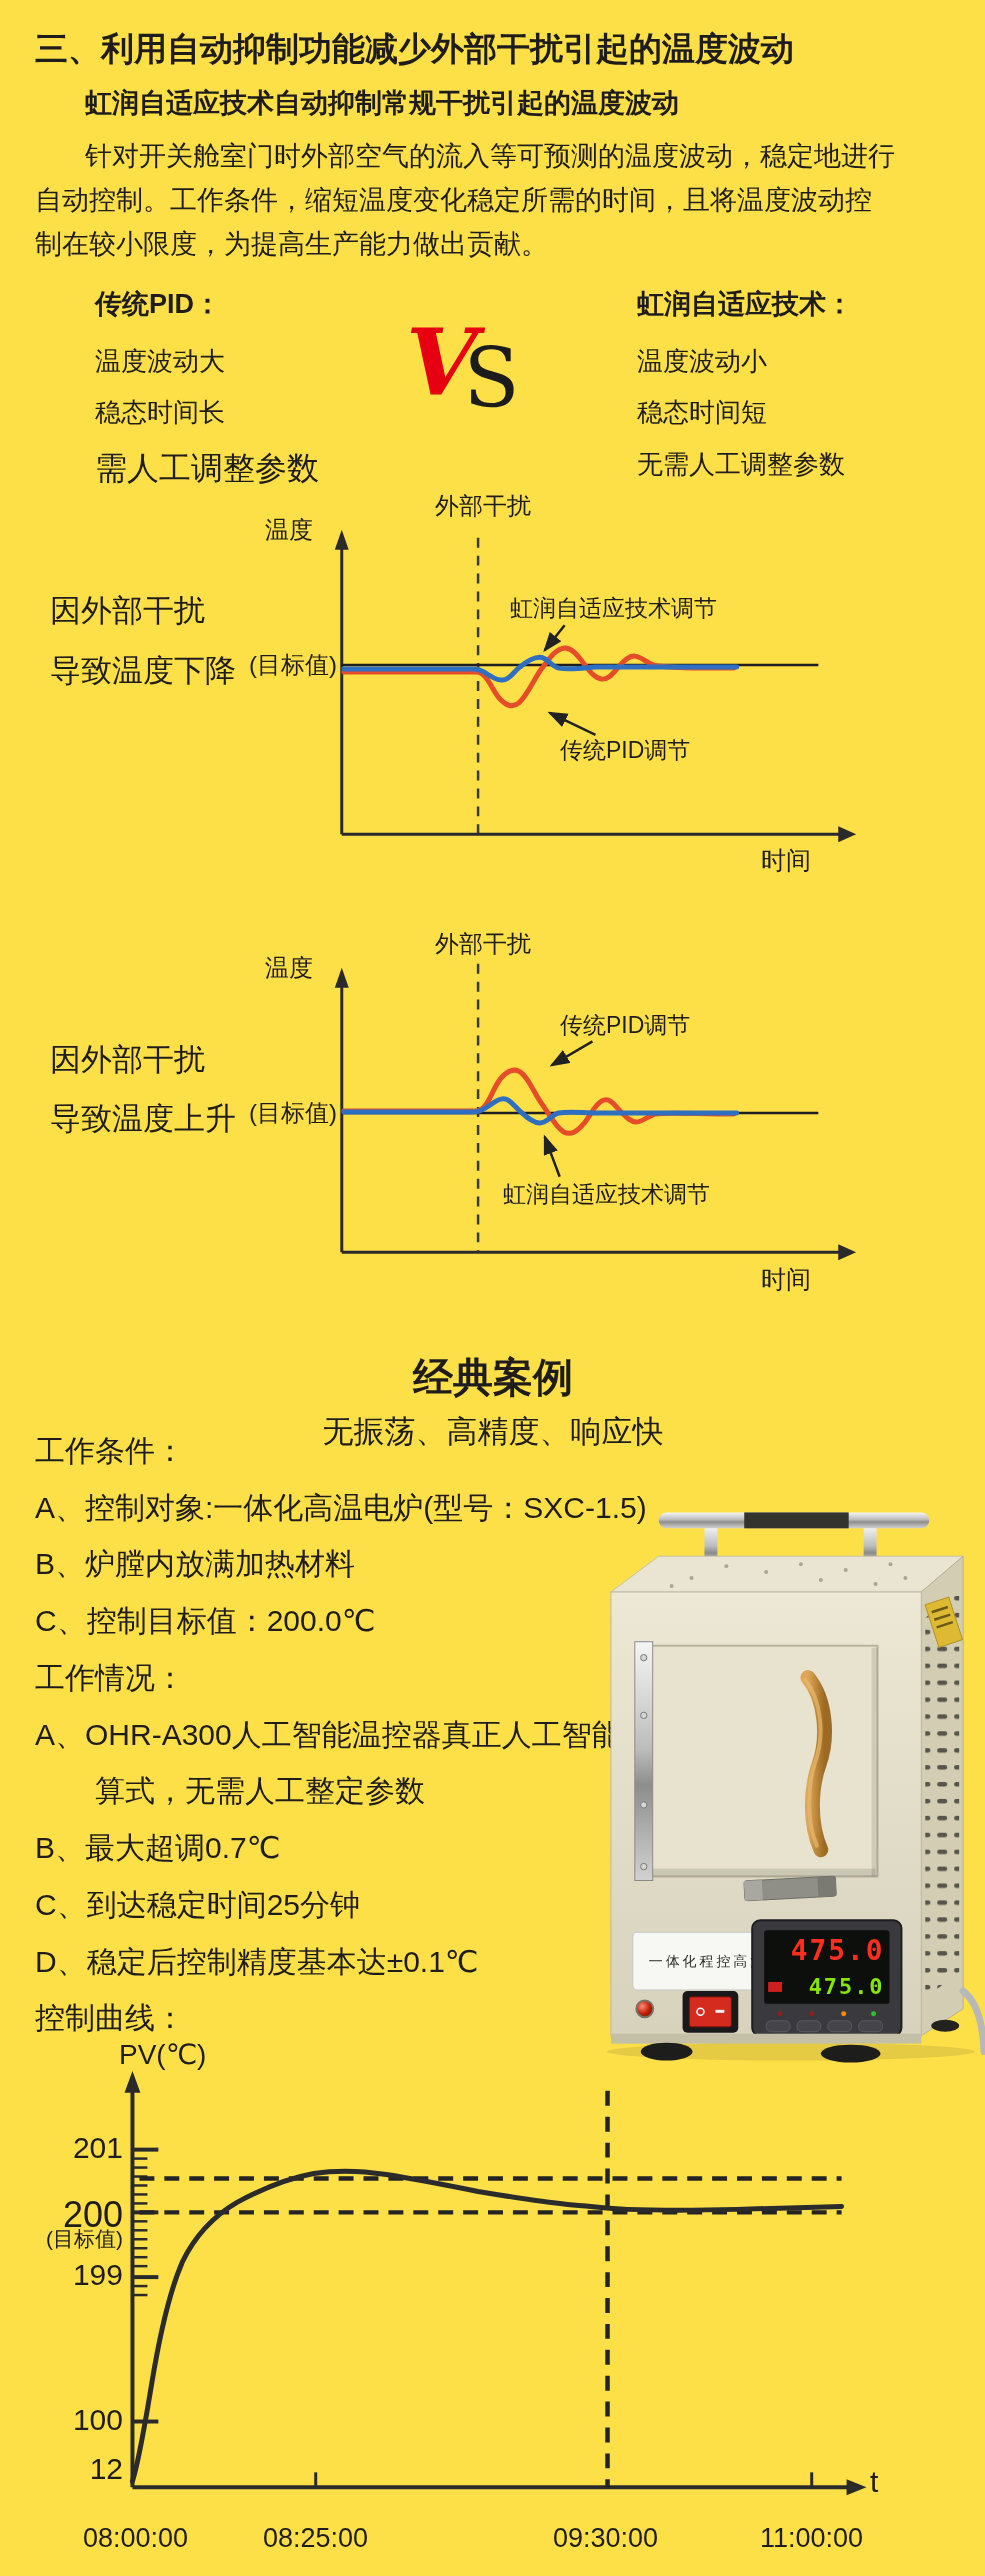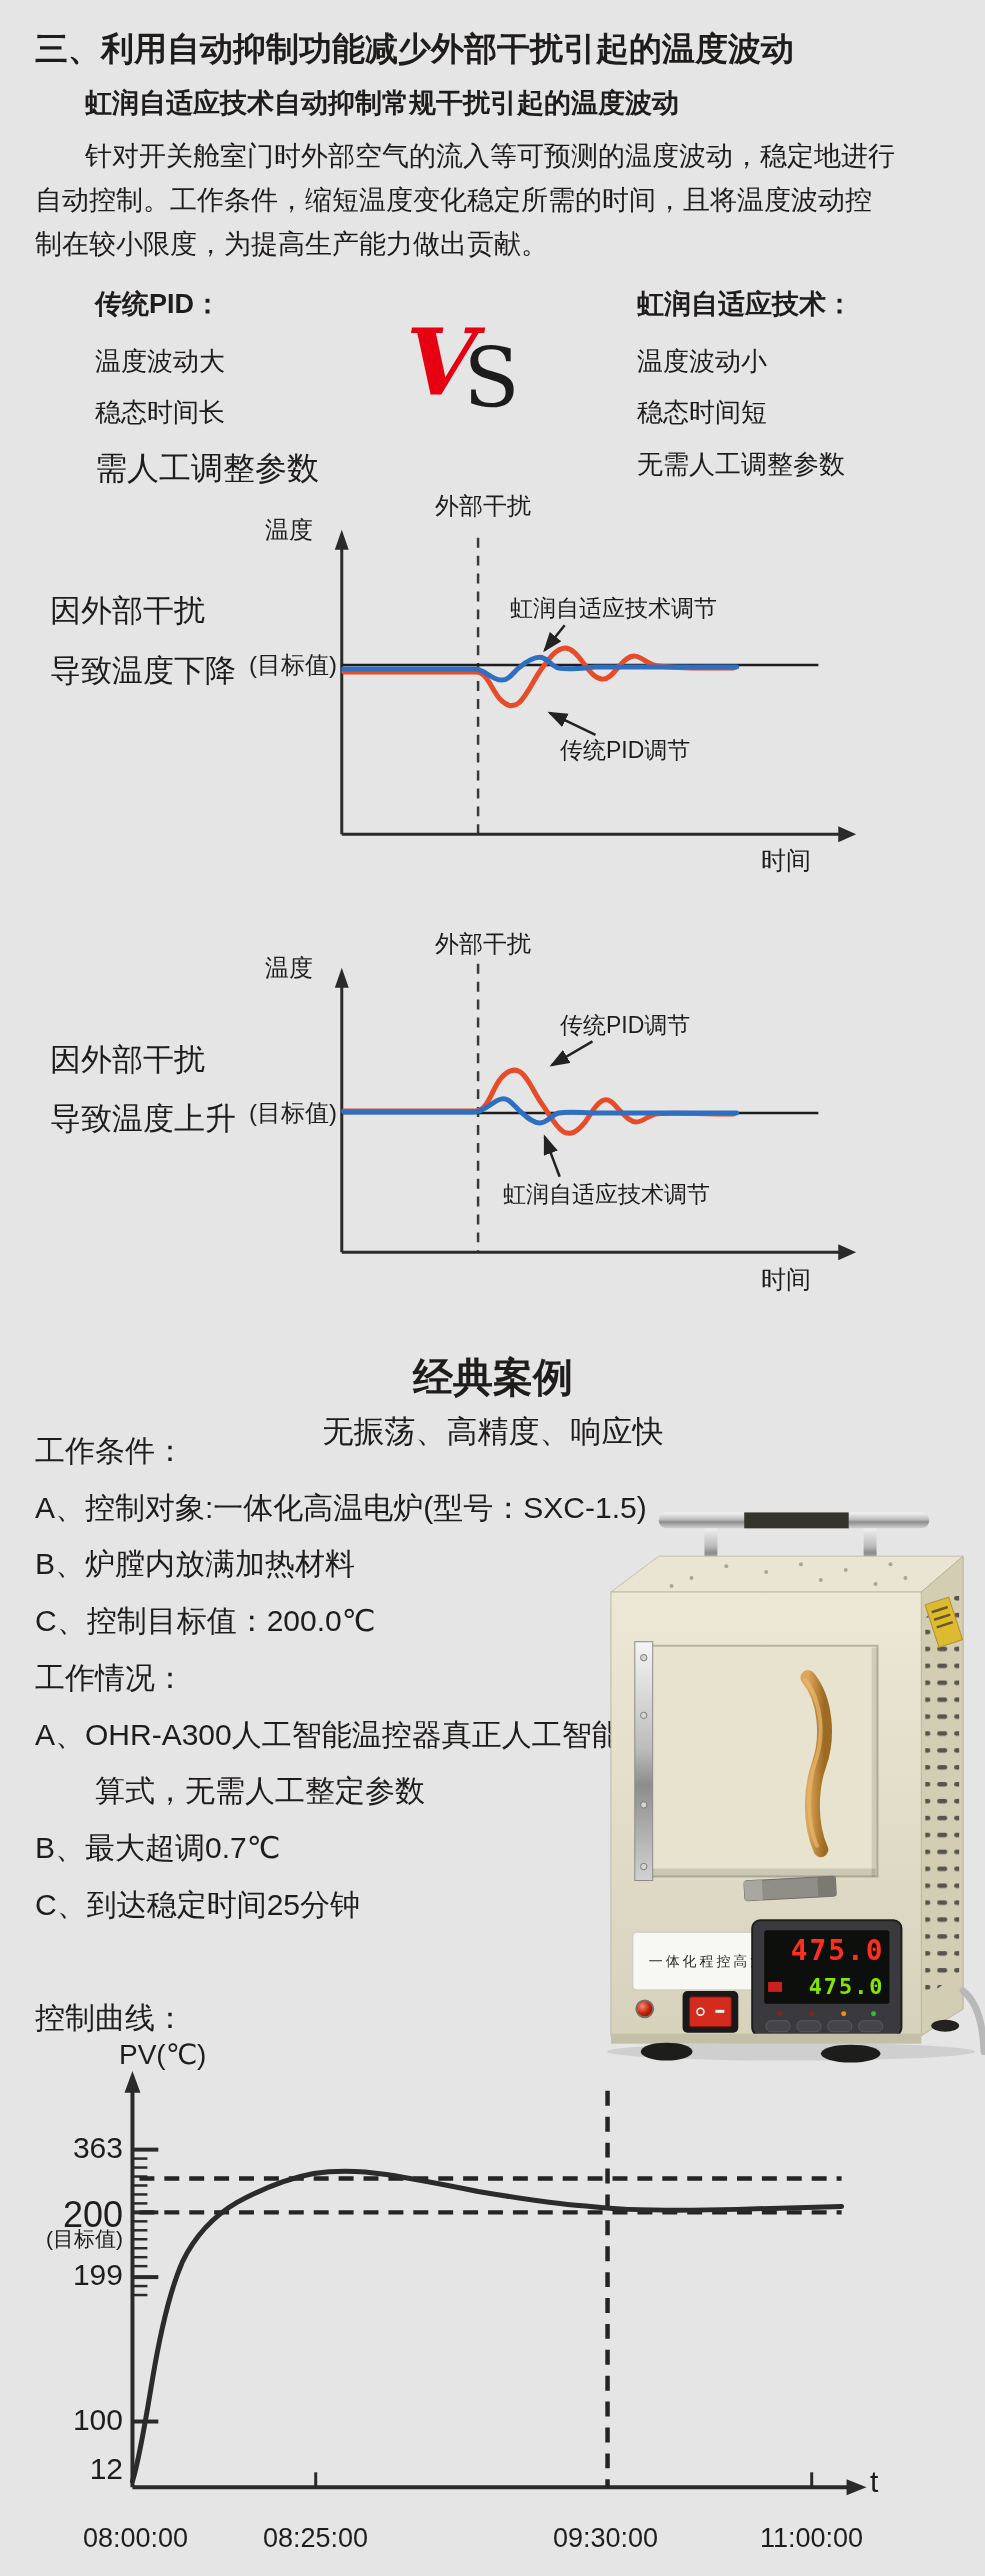--- a/index.html
+++ b/index.html
@@ -1,19 +1,19 @@
 <!DOCTYPE html>
 <html><head>
 <meta charset="utf-8">
 <style>
   html,body{margin:0;padding:0;}
   body{background:#b7b0b0;}
   .canvas{
     position:relative;width:986px;height:2576px;margin:0 auto;
-    background:#e5e5e5;overflow:hidden;
+    background:#fde047;overflow:hidden;
     font-family:"Liberation Sans","DejaVu Sans",sans-serif;color:#1f1c1c;
   }
   .t{position:absolute;white-space:nowrap;line-height:1.15;}
   .b{font-weight:bold;}
   .ctr{left:0;width:986px;text-align:center;margin-top:28px;}
   .rt{text-align:right;}
   svg{position:absolute;display:block;}
   .vs-v{font-family:"DejaVu Serif","Liberation Serif",serif;font-style:italic;font-weight:bold;
         font-size:92px;color:#e60012;}
   .vs-s{font-family:"DejaVu Serif","Liberation Serif",serif;font-size:82px;color:#1c1c1c;
@@ -118,20 +118,21 @@
 
   <div class="t" style="left:35px;top:1434px;font-size:30px">工作条件：</div>
   <div class="t" style="left:35px;top:1491px;font-size:30px">A、控制对象:一体化高温电炉(型号：SXC-1.5)</div>
   <div class="t" style="left:35px;top:1547px;font-size:30px">B、炉膛内放满加热材料</div>
   <div class="t" style="left:35px;top:1604px;font-size:30px">C、控制目标值：200.0℃</div>
   <div class="t" style="left:35px;top:1661px;font-size:30px">工作情况：</div>
   <div class="t" style="left:35px;top:1718px;font-size:30px">A、OHR-A300人工智能温控器真正人工智能</div>
   <div class="t" style="left:95px;top:1774px;font-size:30px">算式，无需人工整定参数</div>
   <div class="t" style="left:35px;top:1831px;font-size:30px">B、最大超调0.7℃</div>
   <div class="t" style="left:35px;top:1888px;font-size:30px">C、到达稳定时间25分钟</div>
+  <div class="t" style="left:35px;top:1945px;font-size:30px">D、稳定后控制精度基本达±0.1℃</div>
   <div class="t" style="left:35px;top:2001px;font-size:30px">控制曲线：</div>
 
   <svg style="left:597px;top:1506px" width="388" height="558" viewBox="0 0 390 560">
     <defs>
       <linearGradient id="chrome" x1="0" y1="0" x2="0" y2="1">
         <stop offset="0" stop-color="#f5f5f5"></stop>
           <stop offset="0.45" stop-color="#bcbcbc"></stop>
         <stop offset="0.6" stop-color="#8d8d8d"></stop>
           <stop offset="1" stop-color="#d2d2d2"></stop>
       </linearGradient>
@@ -280,21 +281,21 @@
     <line x1="140" y1="148" x2="845" y2="148" stroke="#242424" stroke-width="4.5" stroke-dasharray="15,10"></line>
     <line x1="140" y1="182" x2="845" y2="182" stroke="#242424" stroke-width="4.5" stroke-dasharray="15,10"></line>
     <line x1="610" y1="60" x2="610" y2="458" stroke="#242424" stroke-width="4.5" stroke-dasharray="15,11"></line>
 
     <path d="M133,452 C140,430 146,392 153,350 C160,308 170,262 183,232 C196,205 214,186 238,172
              C262,159 288,148 315,143 C340,139 362,140 388,144 C420,149 450,155 480,161
              C510,166 540,171 570,174 C595,176 610,178 630,179 C660,180 700,180 740,179
              C775,178 810,177 845,176" fill="none" stroke="#2b2b2b" stroke-width="5" stroke-linecap="round"></path>
   </svg>
   <div class="t" style="left:119px;top:2039px;font-size:28px">PV(℃)</div>
-  <div class="t rt" style="left:43px;top:2131px;width:80px;font-size:30px">363</div>
+  <div class="t rt" style="left:43px;top:2131px;width:80px;font-size:30px">201</div>
   <div class="t rt" style="left:43px;top:2194px;width:80px;font-size:36px">200</div>
   <div class="t rt" style="left:23px;top:2227px;width:100px;font-size:21px">(目标值)</div>
   <div class="t rt" style="left:43px;top:2258px;width:80px;font-size:30px">199</div>
   <div class="t rt" style="left:43px;top:2403px;width:80px;font-size:30px">100</div>
   <div class="t rt" style="left:43px;top:2452px;width:80px;font-size:30px">12</div>
   <div class="t" style="left:870px;top:2465px;font-size:30px">t</div>
   <div class="t ctr" style="left:76px;top:2495px;width:119px;font-size:27px">08:00:00</div>
   <div class="t ctr" style="left:256px;top:2495px;width:119px;font-size:27px">08:25:00</div>
   <div class="t ctr" style="left:546px;top:2495px;width:119px;font-size:27px">09:30:00</div>
   <div class="t ctr" style="left:752px;top:2495px;width:119px;font-size:27px">11:00:00</div>

